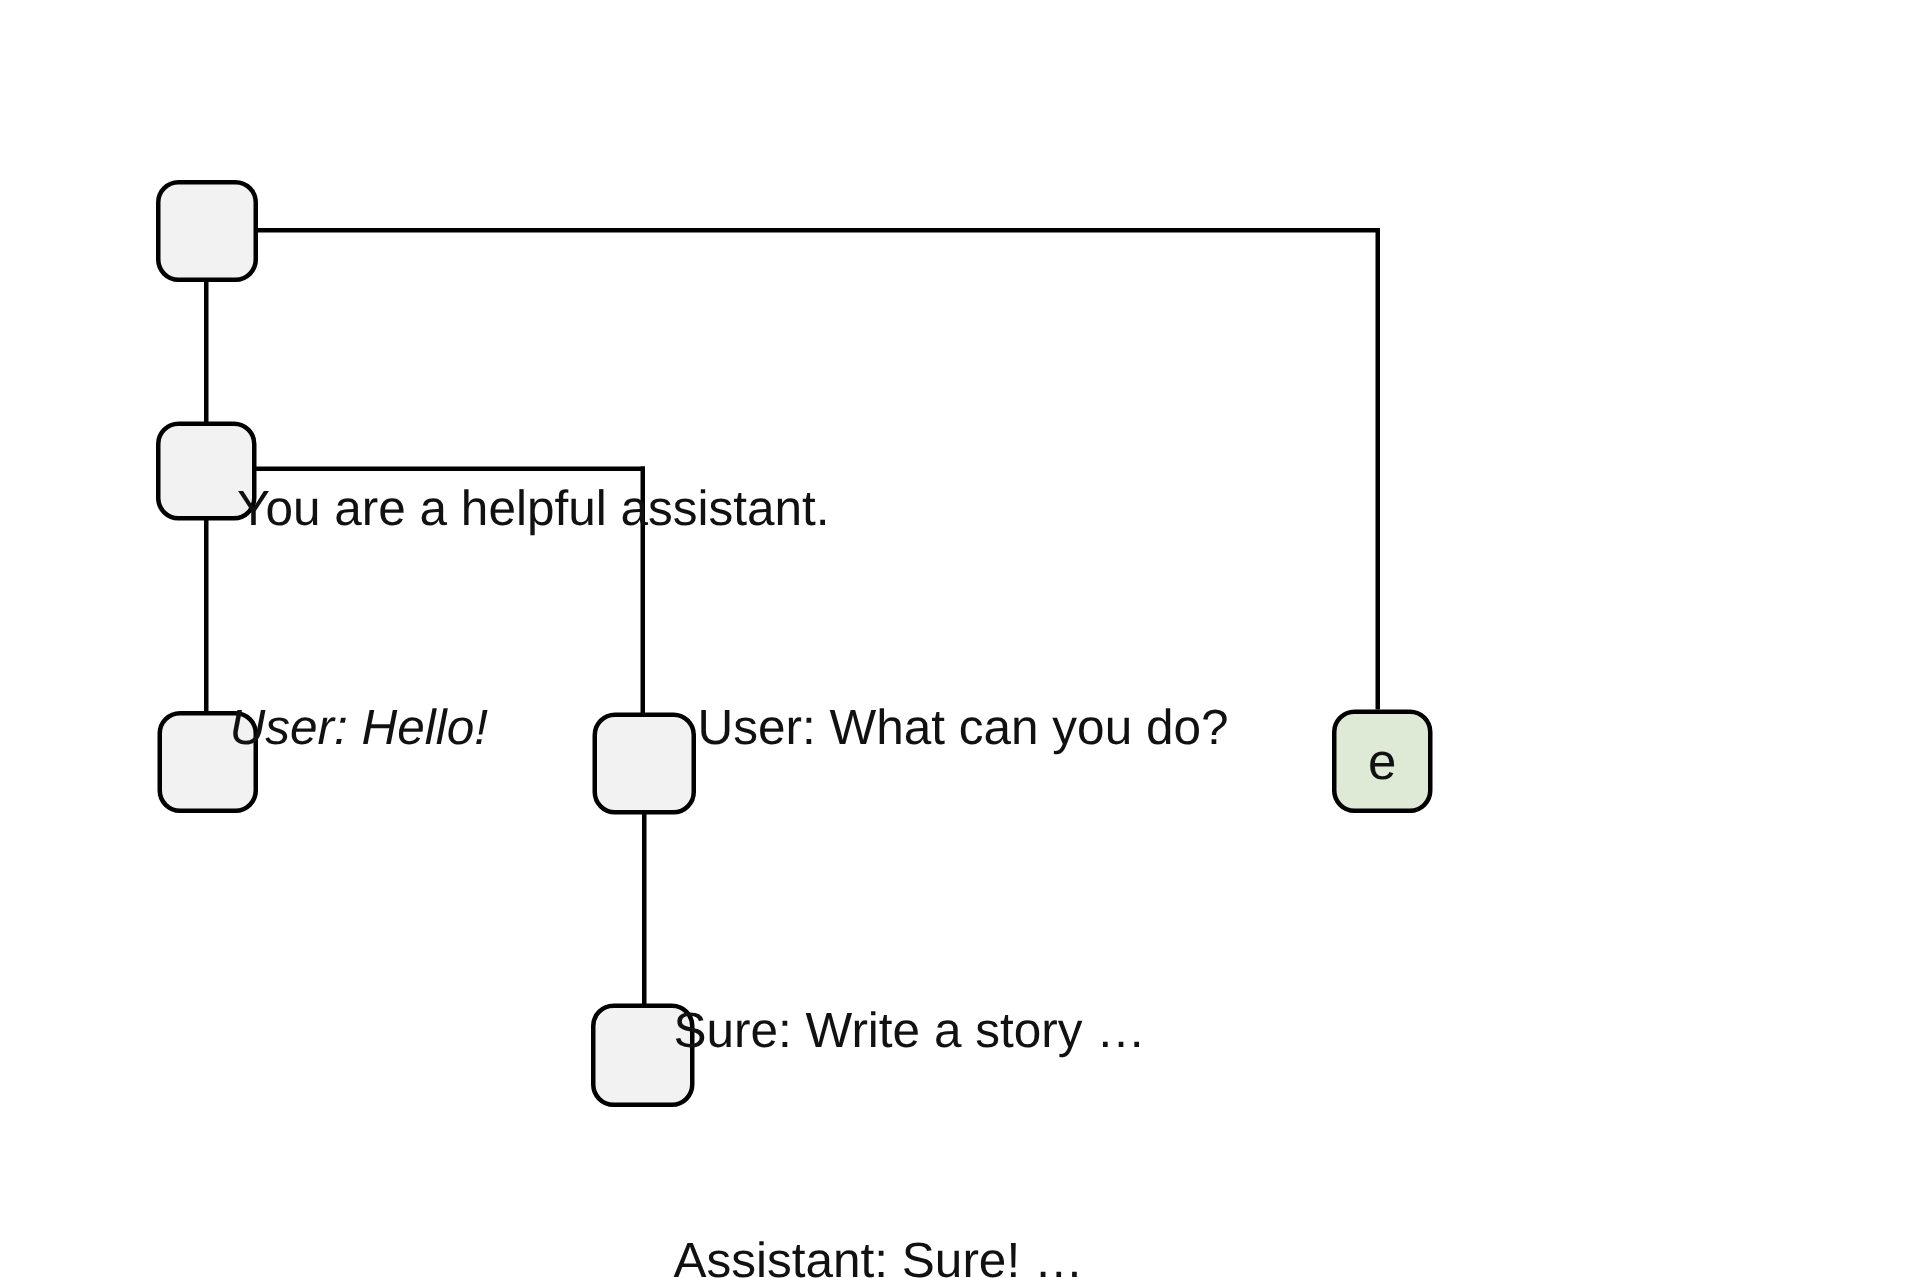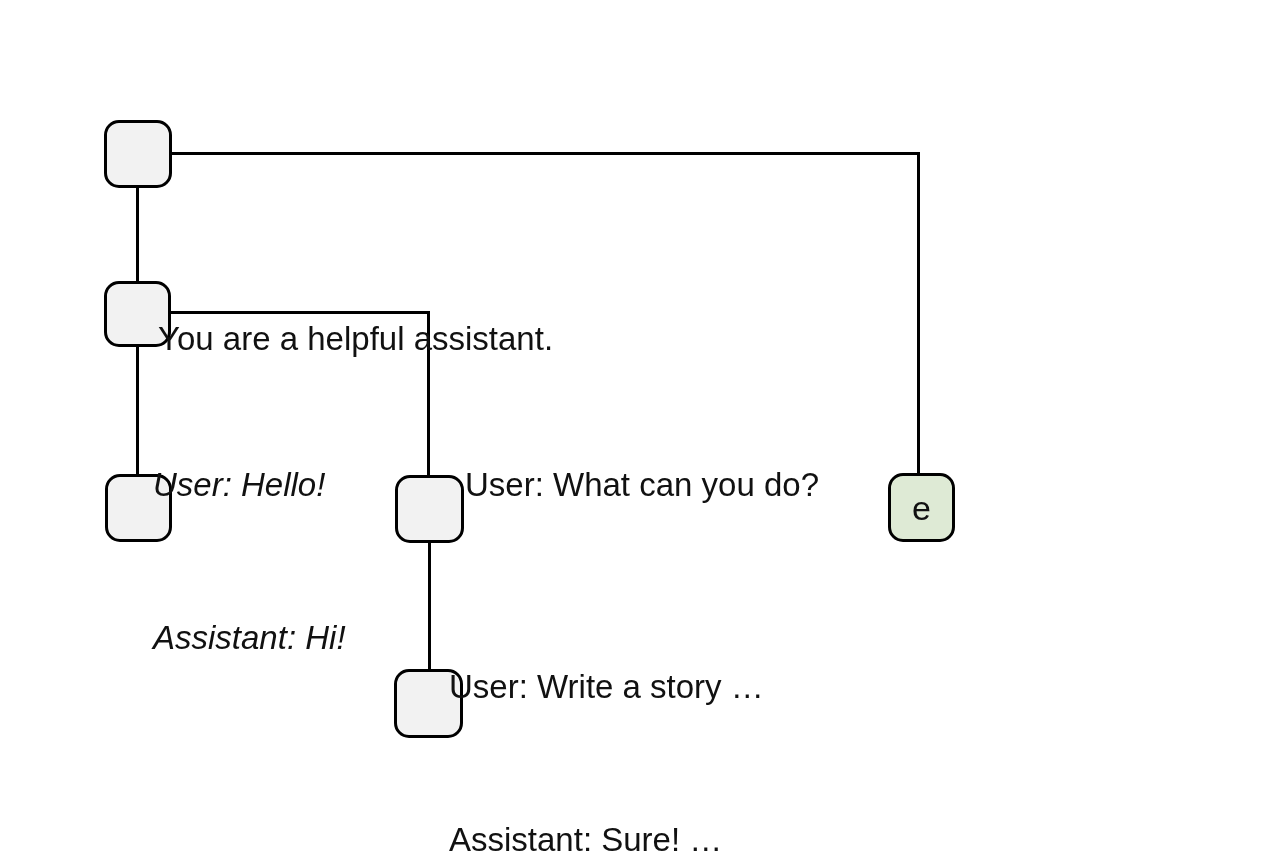--- a/index.html
+++ b/index.html
@@ -65,29 +65,28 @@
   <div class="node terminal" style="left:888px; top:473px; width:67px; height:69px;">
     <span>e</span>
   </div>
 
   <div class="label" style="left:158px; top:211px;">
     <div>You are a helpful assistant.</div>
   </div>
 
   <div class="label" style="left:153px; top:357px;font-style:italic;">
     <div>User: Hello!</div>
-    <div>Assistant: Hi!</div>
   </div>
 
   <div class="label" style="left:449px; top:357px;margin-left:16px;">
     <div>User: What can you do?</div>
   </div>
 
   <div class="label" style="left:449px; top:559px;">
-    <div>User: Write a story …</div>
+    <div>Sure: Write a story …</div>
     <div>Assistant: Sure! …</div>
   </div>
 
   <div class="label" style="left:937px; top:163px;">
     
     
   </div>
 
 </div>
 

